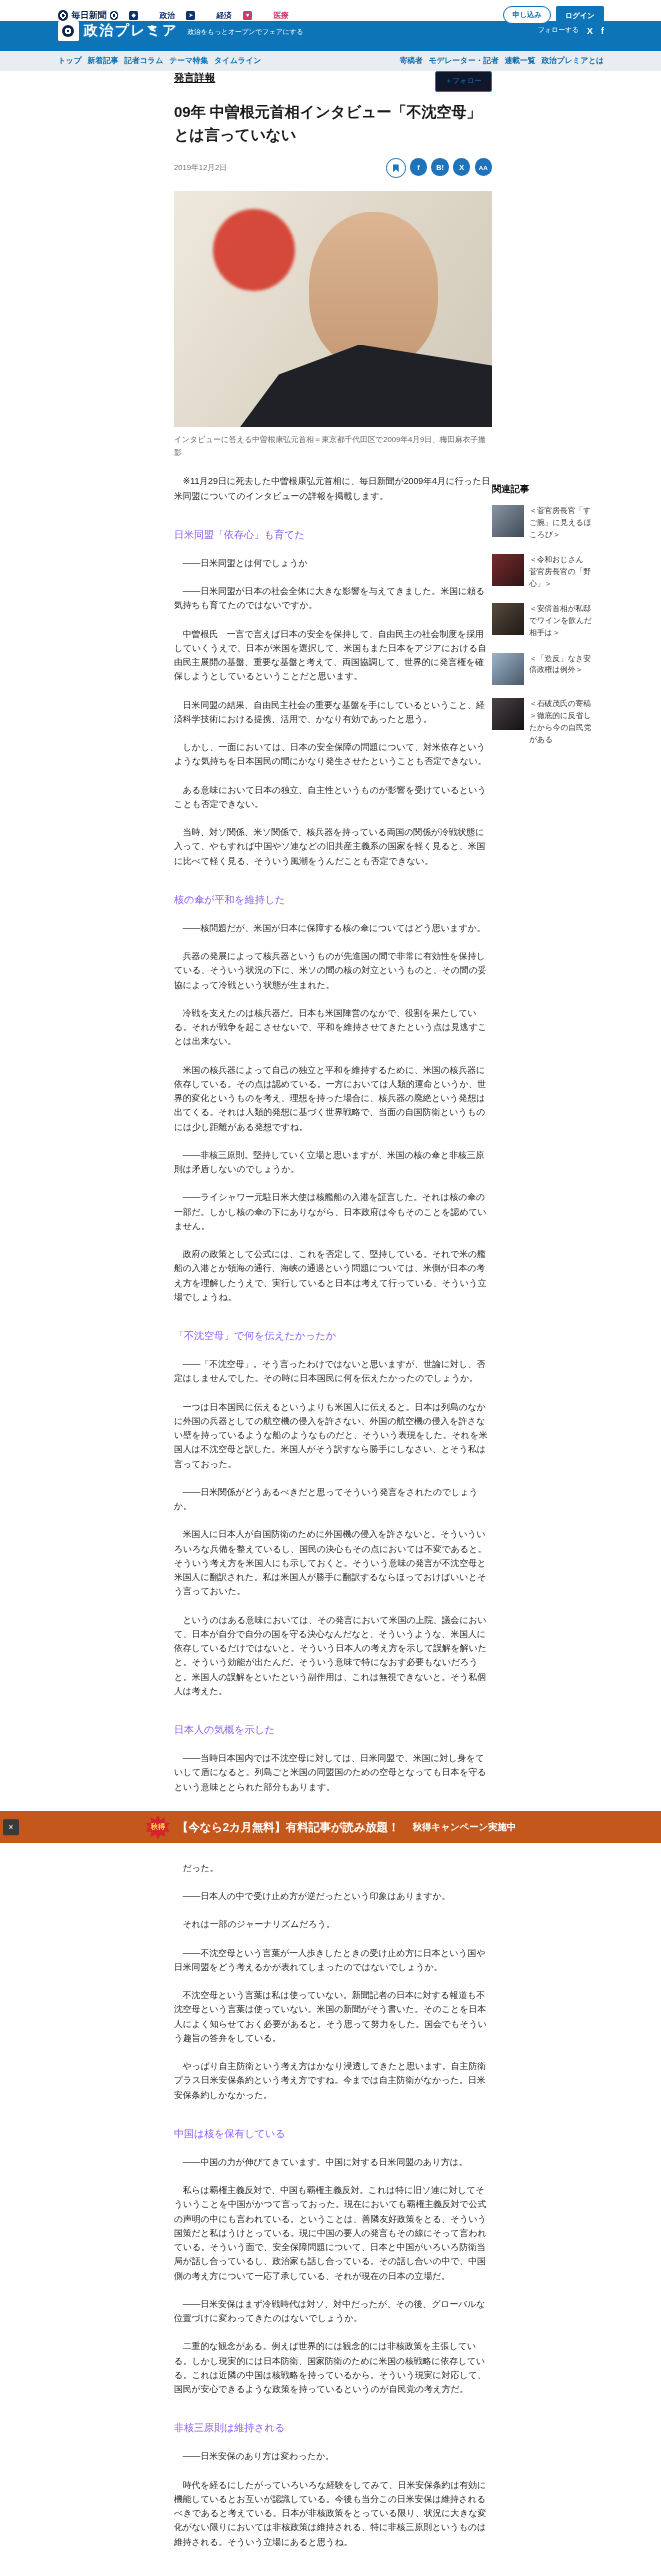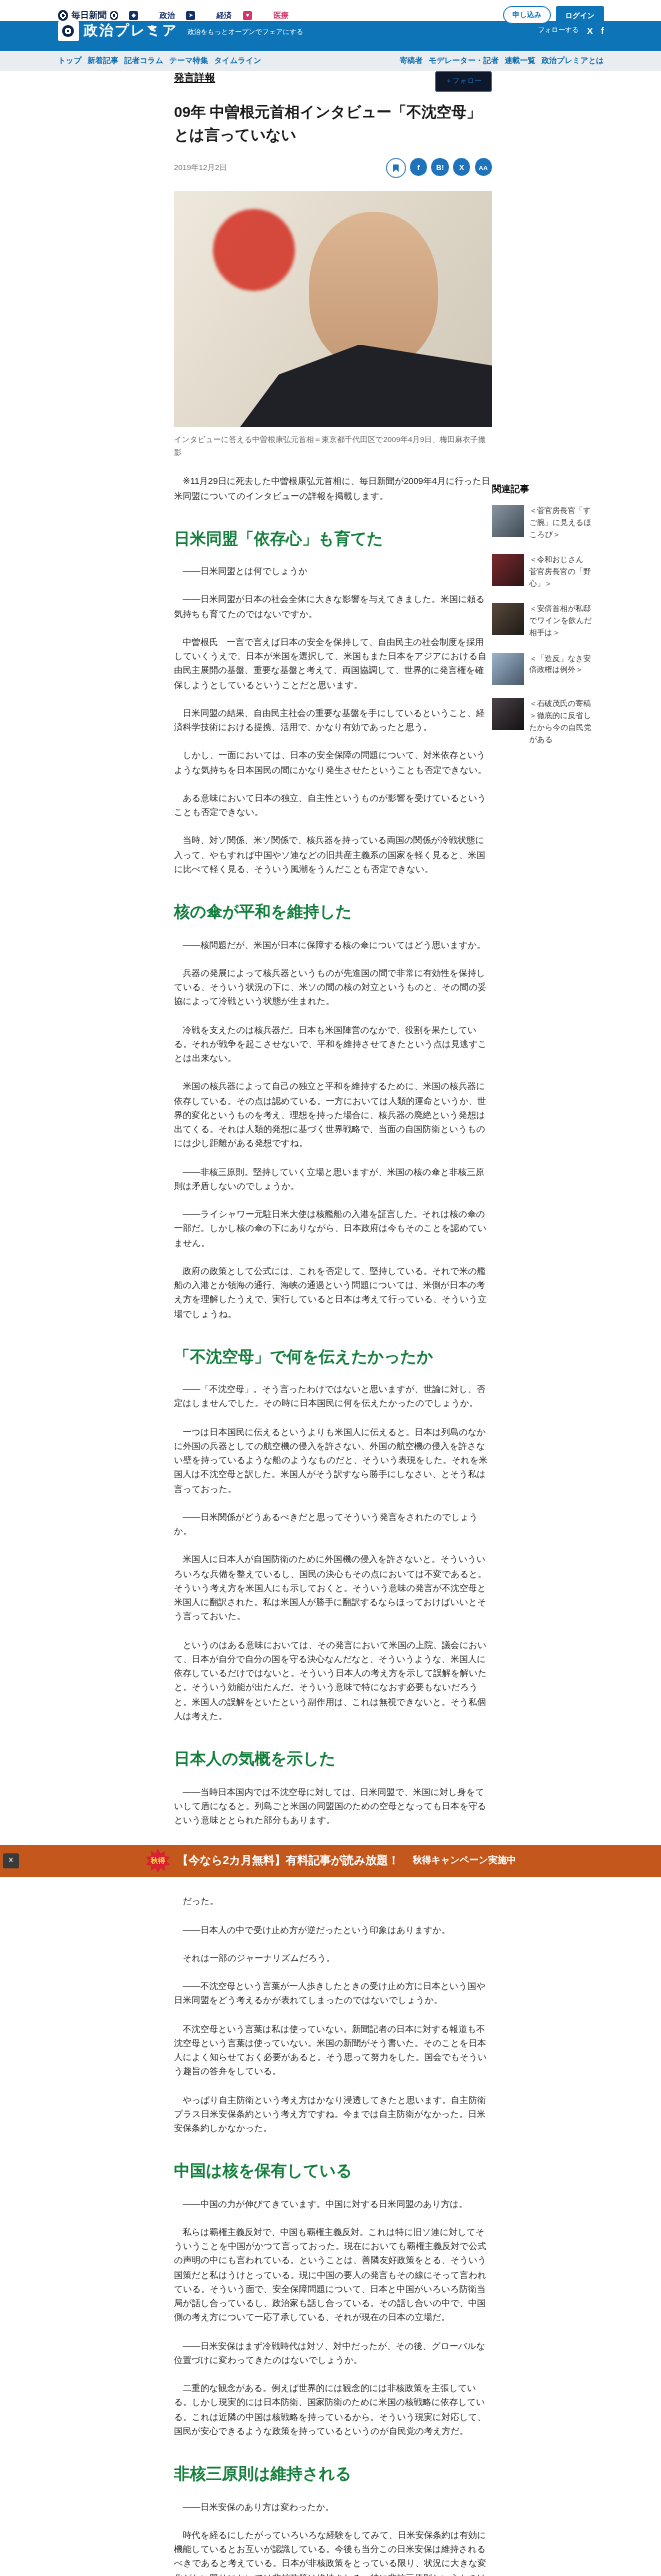--- a/index.html
+++ b/index.html
@@ -60,21 +60,21 @@
          background:linear-gradient(125deg,#efe9dd,#ddd5c6 55%,#cfc7b8)}
   .flag{position:absolute;left:39px;top:17.5px;width:82px;height:82px;border-radius:50%;
         background:#d4392c;opacity:.9;filter:blur(1.5px)}
   .face{position:absolute;right:54px;top:20.6px;width:129px;height:155px;
         border-radius:48% 48% 44% 44%;background:linear-gradient(#dcb592,#c59a76)}
   .suit{position:absolute;bottom:-5.2px;left:62px;width:268px;height:88px;background:#1f2126;
         clip-path:polygon(0 100%,16% 34%,46% 0,100% 26%,100% 100%)}
   .caption{margin-top:5.2px;color:#666;font-size:7.7px;line-height:1.8}
   
   .para{font-size:8.8px;line-height:1.62;margin:14px 0;color:#222;text-indent:1em}
-  .sec-h{font-size:16px;font-weight:bold;color:#15803d;margin:25px 0 11.3px;line-height:1.4}
+  .sec-h{font-size:10px;font-weight:normal;color:#8b5cf6;margin:25px 0 11.3px;line-height:1.4}
   
   .campaign{width:662px;margin:17.5px 0 17.5px -174px;height:32px;background:#c4571b;display:flex;
         align-items:center;justify-content:center;gap:7.2px;position:relative;color:#fff}
   .campaign .close{position:absolute;left:3.1px;top:50%;transform:translateY(-50%);width:15.5px;height:15.5px;
         background:#3a3a3a;color:#fff;display:flex;align-items:center;justify-content:center;
         font-size:8.2px;border-radius:1.5px;cursor:pointer}
   .star{background:#d8222f;color:#ffd84d;font-weight:bold;display:flex;align-items:center;
         justify-content:center;clip-path:polygon(50% 0,60.5% 19.5%,80% 9%,78% 31%,100% 32.5%,87% 50%,100% 67.5%,78% 69%,80% 91%,60.5% 80.5%,50% 100%,39.5% 80.5%,20% 91%,22% 69%,0 67.5%,13% 50%,0 32.5%,22% 31%,20% 9%,39.5% 19.5%)}
   .campaign .badge{width:24px;height:24px;font-size:7.2px}
   .campaign .ctext{font-size:11.3px;font-weight:bold}

